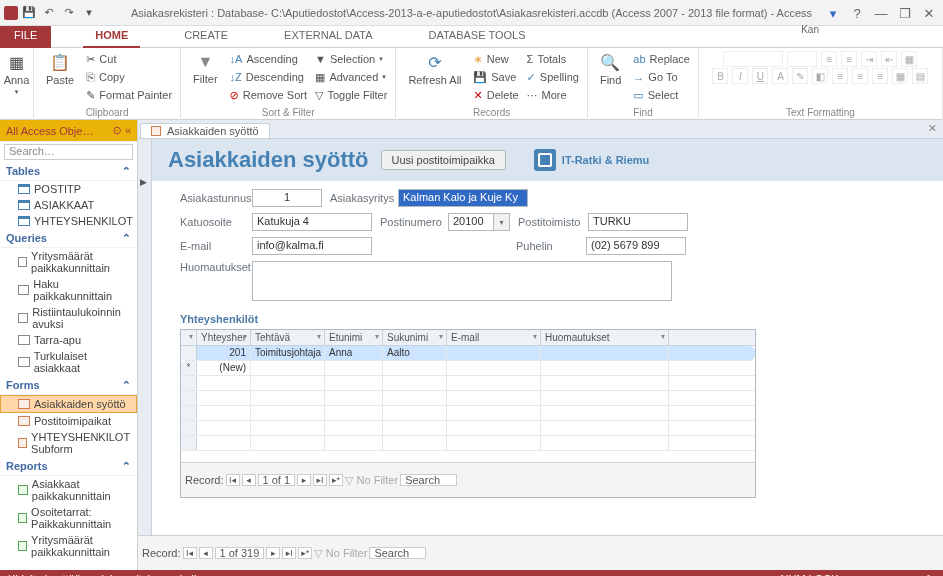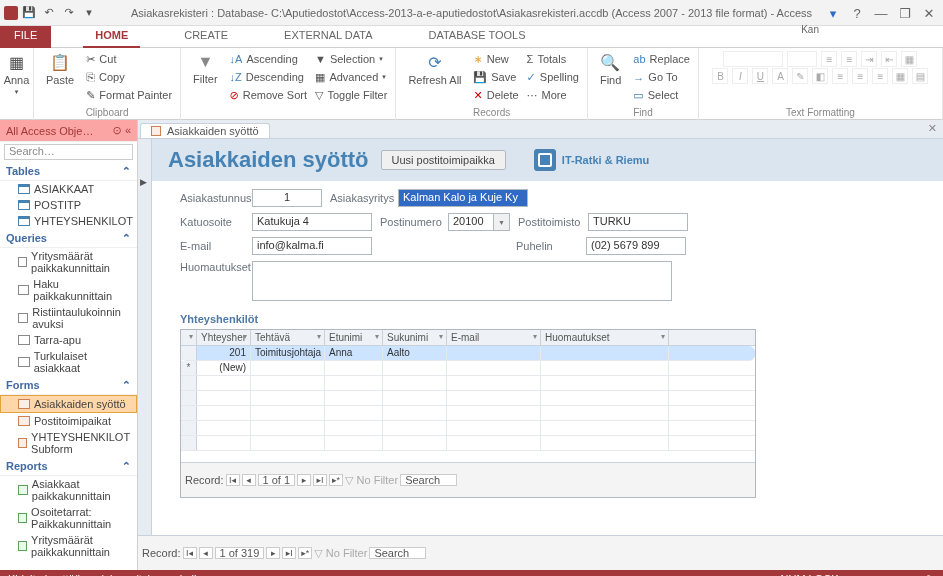--- a/index.html
+++ b/index.html
@@ -21,21 +21,21 @@
 .rstack{display:flex;gap:8px;align-items:flex-start;height:52px;}
 .bigbtn{display:flex;flex-direction:column;align-items:center;justify-content:center;gap:2px;padding:2px 4px;color:#555;}
 .bigbtn .ico{font-size:16px;}
 .smline{display:flex;align-items:center;gap:4px;color:#555;height:16px;}
 .smcol{display:flex;flex-direction:column;gap:2px;}
 .tfgroup{display:flex;flex-direction:column;gap:1px;align-items:center;flex:1;}
 .tf-row{display:flex;gap:4px;align-items:center;color:#aaa;}
 .tf-row span{width:16px;height:16px;display:inline-flex;align-items:center;justify-content:center;border:1px solid #eee;font-size:10px;}
 .main{display:flex;height:450px;}
 .sidebar{width:138px;border-right:1px solid #d0d0d0;background:#fff;display:flex;flex-direction:column;}
-.sb-header{background:#fca5a5;padding:4px 6px;color:#a4373a;font-size:13px;display:flex;align-items:center;justify-content:space-between;border-bottom:1px solid #eee;}
+.sb-header{background:#eab308;padding:4px 6px;color:#a4373a;font-size:13px;display:flex;align-items:center;justify-content:space-between;border-bottom:1px solid #eee;}
 .sb-search{border:1px solid #ccc;margin:2px 4px;height:16px;padding:0 4px;color:#888;}
 .sb-cat{padding:3px 6px 2px 6px;color:#416aa3;font-weight:600;border-bottom:1px solid #f0f0f0;display:flex;justify-content:space-between;}
 .sb-item{padding:2px 4px 2px 18px;color:#444;display:flex;align-items:center;gap:4px;}
 .sb-item.sel{background:#ffd7a8;border:1px solid #e6a23c;padding-left:17px;}
 .sb-item .ibox{width:12px;height:10px;display:inline-block;}
 .ico-tbl{background:#fff;border:1px solid #4682b4;border-top:3px solid #4682b4;}
 .ico-qry{background:#fff;border:1px solid #888;}
 .ico-frm{background:#fbeee6;border:1px solid #d08050;}
 .ico-rpt{background:#eafbea;border:1px solid #5aa45a;}
 .content{flex:1;display:flex;flex-direction:column;background:#f3f6f9;}
@@ -176,20 +176,21 @@
             <span>▦</span>
             <span>Advanced</span>
             <span style="font-size:7px">▾</span>
           </div>
         <div class="smline">
             <span>▽</span>
             <span>Toggle Filter</span>
           </div>
       </div>
     </div>
+    <div class="rlabel">Sort &amp; Filter</div>
   </div>
   <div class="rgroup">
     <div class="rstack">
       <div class="bigbtn">
           <span class="ico" style="color:#4682b4">⟳</span>
           <span>Refresh All</span>
         </div>
       <div class="smcol">
         <div class="smline">
             <span style="color:#e6a23c">∗</span>
@@ -279,25 +280,25 @@
         <span>All Access Obje…</span>
         <span>⊙ «</span>
       </div>
     <div class="sb-search">Search…</div>
     <div class="sb-cat">
         <span>Tables</span>
         <span>⌃</span>
       </div>
     <div class="sb-item">
         <span class="ibox ico-tbl"></span>
+        <span>POSTITP</span>
+      </div>
+    <div class="sb-item">
+        <span class="ibox ico-tbl"></span>
         <span>ASIAKKAAT</span>
-      </div>
-    <div class="sb-item">
-        <span class="ibox ico-tbl"></span>
-        <span>POSTITP</span>
       </div>
     <div class="sb-item">
         <span class="ibox ico-tbl"></span>
         <span>YHTEYSHENKILOT</span>
       </div>
     <div class="sb-cat">
         <span>Queries</span>
         <span>⌃</span>
       </div>
     <div class="sb-item">

